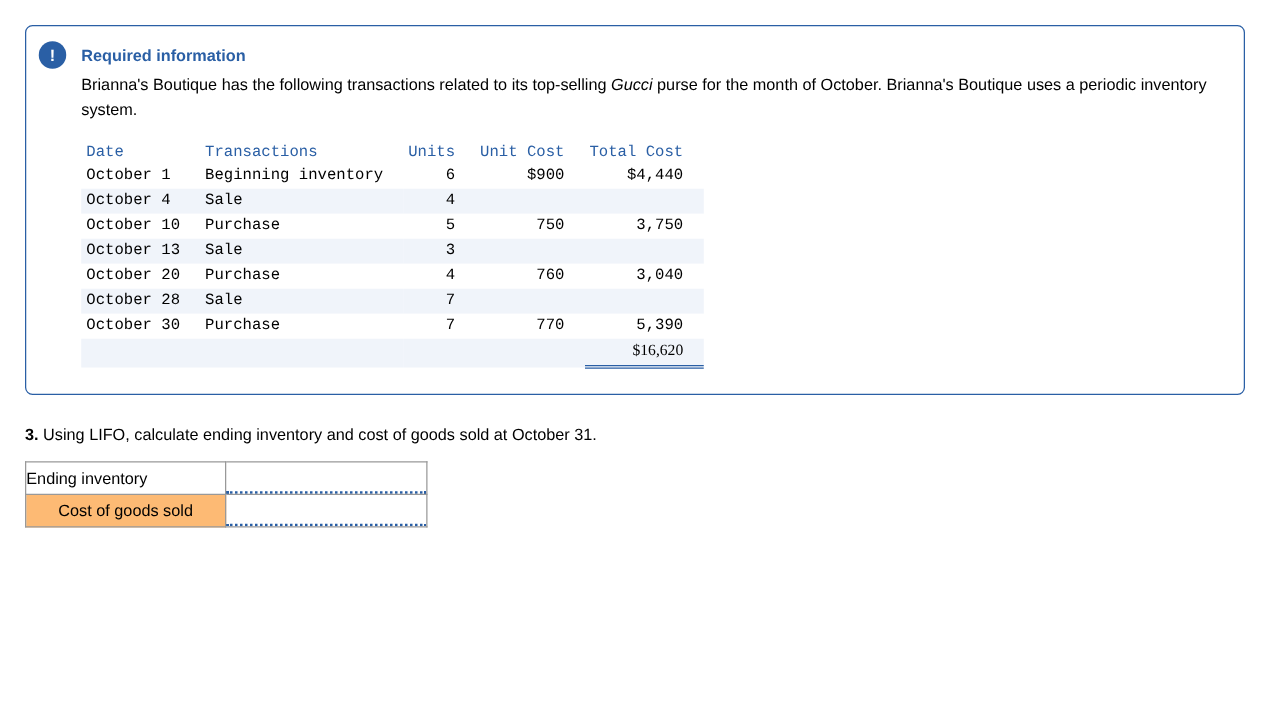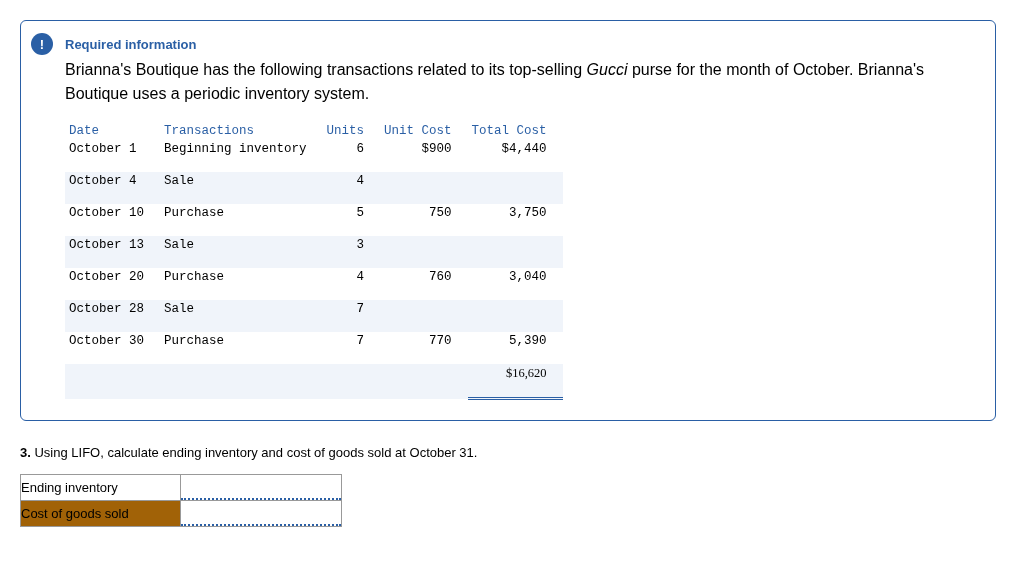--- a/index.html
+++ b/index.html
@@ -45,21 +45,21 @@
     }
 
     .italic-note {
       font-style: italic;
       color: #333;
       margin-bottom: 10px;
       font-size: 13px;
     }
 
     .description {
-      font-size: 16px;
+      font-size: 13px;
       color: #000;
       margin-bottom: 16px;
       line-height: 1.5;
     }
 
     .description em {
       font-style: italic;
     }
 
     .transactions-table {
@@ -72,21 +72,21 @@
 
     .transactions-table th {
       text-align: left;
       padding: 2px 16px 2px 4px;
       font-weight: normal;
       color: #2a5fa5;
       border-bottom: none;
     }
 
     .transactions-table td {
-      padding: 2px 16px 16px 4px;
+      padding: 2px 16px 4px 4px;
       vertical-align: top;
     }
 
     .transactions-table tr:nth-child(even) td {
       background: #f0f4fa;
     }
     .transactions-table tr:nth-child(odd) td {
       background: #fff;
     }
 
@@ -152,22 +152,23 @@
       border: 1px solid #999;
       border-left: none;
       border-top: none;
     }
 
     .answer-label-2 {
       padding: 5px 8px;
       border: 1px solid #999;
       border-top: none;
       min-width: 160px;
-      background: #a16207;
-      font-size: 13px;
+      background: #fdba74;
+      font-size: 13px;
+      text-align: center;
     }
   </style>
 </head>
 <body>
 
 <div class="info-box">
   <div class="info-icon">!</div>
 
   <div class="required-info-title">Required information</div>
 

